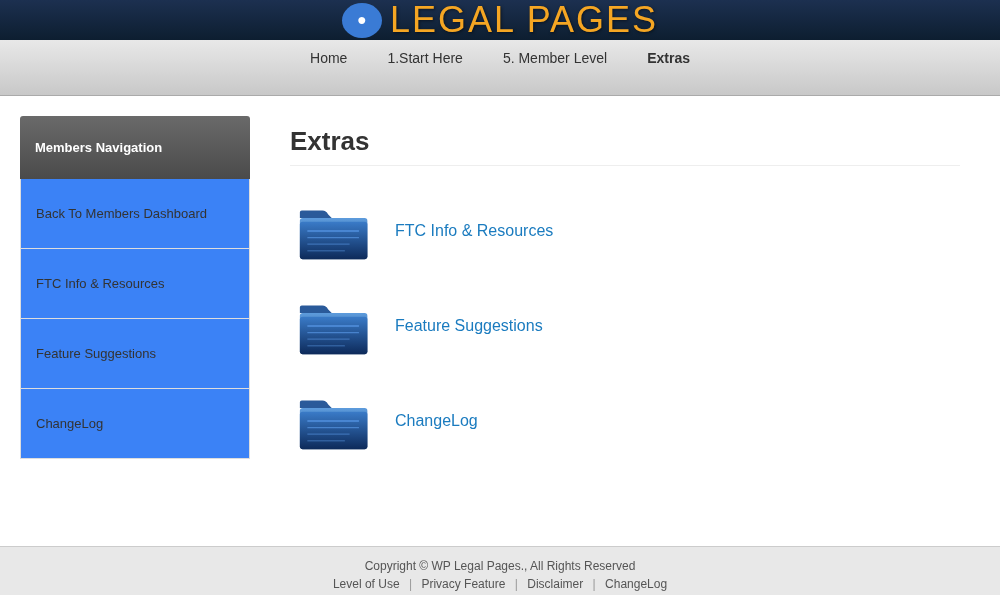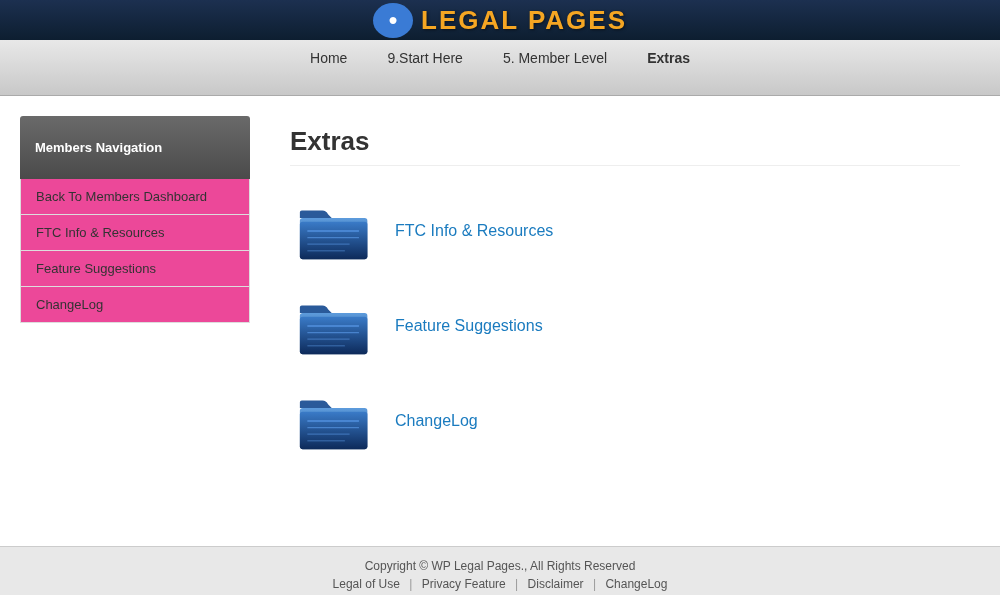--- a/index.html
+++ b/index.html
@@ -8,22 +8,22 @@
     
     .header {
       background: #1a2a3a;
       height: 40px;
       display: flex;
       align-items: center;
       justify-content: center;
       background: linear-gradient(180deg, #1c3050 0%, #0d1e30 100%);
     }
     .logo-text {
-      font-size: 26px;
-      font-weight: bold;
+      font-size: 36px;
+      font-weight: normal;
       color: #f5a623;
       font-family: Arial Black, sans-serif;
       letter-spacing: 2px;
       text-shadow: 1px 1px 3px rgba(0,0,0,0.5);
     }
     .logo-icon {
       width: 40px;
       height: 35px;
       background: #3a7bd5;
       border-radius: 50%;
@@ -73,26 +73,26 @@
       padding: 24px 15px;
       font-size: 13px;
       font-weight: bold;
       border-radius: 3px 3px 0 0;
     }
     .sidebar-nav {
       border: 1px solid #ddd;
       border-top: none;
     }
     .sidebar-nav-item {
-      padding: 10px 15px;
+      padding: 27px 15px;
       border-bottom: 1px solid #ddd;
       cursor: pointer;
       font-size: 13px;
       color: #333;
-      background: #ec4899;
+      background: #3b82f6;
     }
     .sidebar-nav-item:last-child { border-bottom: none; }
 
     
     .main-content {
       flex: 1;
       padding: 10px 20px;
     }
     .page-title {
       font-size: 26px;
@@ -161,21 +161,21 @@
 </head>
 <body>
 
 <div class="header">
   <span class="logo-icon">●</span>
   <span class="logo-text">LEGAL PAGES</span>
 </div>
 
 <nav class="nav-bar">
   <a class="nav-item">Home</a>
-  <a class="nav-item">9.Start Here</a>
+  <a class="nav-item">1.Start Here</a>
   <a class="nav-item">5. Member Level</a>
   <a class="nav-item" style="font-weight:bold;">Extras</a>
 </nav>
 
 <div class="content-wrapper">
 
   <aside class="sidebar">
     <div class="sidebar-header">Members Navigation</div>
     <div class="sidebar-nav">
       <div class="sidebar-nav-item">Back To Members Dashboard</div>
@@ -270,21 +270,21 @@
       </div>
 
     </div>
   </main>
 
 </div>
 
 <footer class="footer">
   <div>Copyright © WP Legal Pages., All Rights Reserved</div>
   <div class="footer-links">
-    <a class="footer-link">Legal of Use</a>
+    <a class="footer-link">Level of Use</a>
     <span class="footer-sep">|</span>
     <a class="footer-link">Privacy Feature</a>
     <span class="footer-sep">|</span>
     <a class="footer-link">Disclaimer</a>
     <span class="footer-sep">|</span>
     <a class="footer-link">ChangeLog</a>
   </div>
 </footer>
 
 </body></html>

